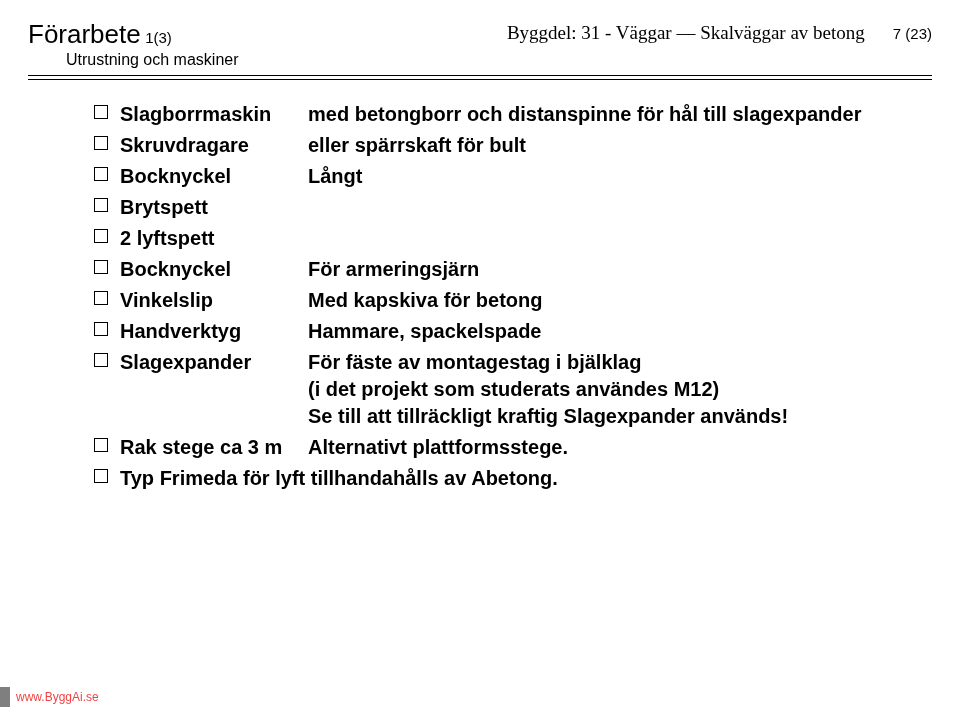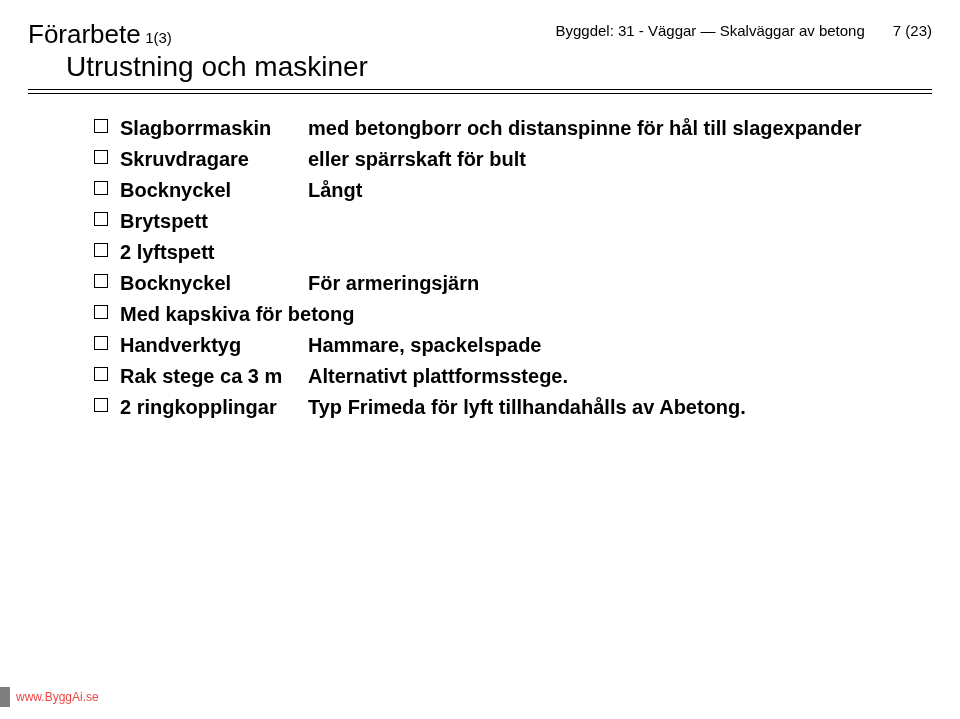--- a/index.html
+++ b/index.html
@@ -29,33 +29,34 @@
     .title-main {
       font-size: 26px;
       font-weight: normal;
       line-height: 1.1;
     }
     .title-sub {
       font-size: 15px;
       font-weight: normal;
     }
     .subtitle {
-      font-size: 28px;
+      font-size: 16px;
       font-weight: normal;
       margin-left: 38px;
       margin-top: 2px;
     }
     .header-right {
       display: flex;
       align-items: baseline;
       gap: 28px;
       padding-top: 2px;
     }
     .byggdel {
-      font-size: 15px;
+      font-size: 19px;
+      font-family: Liberation Serif, serif;
     }
     .pagenum {
       font-size: 15px;
       white-space: nowrap;
     }
     .underline-box {
       width: 100%;
       height: 4px;
       margin-top: 6px;
     }
@@ -188,45 +189,54 @@
       <div class="item-row">
         <div class="checkbox"></div>
         <div class="item-label">Bocknyckel</div>
         <div class="item-desc">
           <span class="sub">För armeringsjärn</span>
         </div>
       </div>
 
       <div class="item-row">
         <div class="checkbox"></div>
+        <div class="item-label">Vinkelslip</div>
         <div class="item-desc">
           <span class="sub">Med kapskiva för betong</span>
         </div>
       </div>
 
       <div class="item-row">
         <div class="checkbox"></div>
         <div class="item-label">Handverktyg</div>
         <div class="item-desc">
           <span class="sub">Hammare, spackelspade</span>
         </div>
       </div>
 
+      <div class="item-row">
+        <div class="checkbox"></div>
+        <div class="item-label">Slagexpander</div>
+        <div class="item-desc">
+          <span class="sub">För fäste av montagestag i bjälklag</span>
+          <span class="sub">(i det projekt som studerats användes M12)</span>
+          <span class="sub">Se till att tillräckligt kraftig Slagexpander används!</span>
+        </div>
+      </div>
 
       <div class="item-row">
         <div class="checkbox"></div>
         <div class="item-label">Rak stege ca 3 m</div>
         <div class="item-desc">
           <span class="sub">Alternativt plattformsstege.</span>
         </div>
       </div>
 
       <div class="item-row">
         <div class="checkbox"></div>
-        <div class="item-label">2 ringkopplingar</div>
         <div class="item-desc">
           <span class="sub">Typ Frimeda för lyft tillhandahålls av Abetong.</span>
         </div>
       </div>
 
     </div>
   </div>
 
   <div class="footer">
     <div class="footer-bar"></div>

